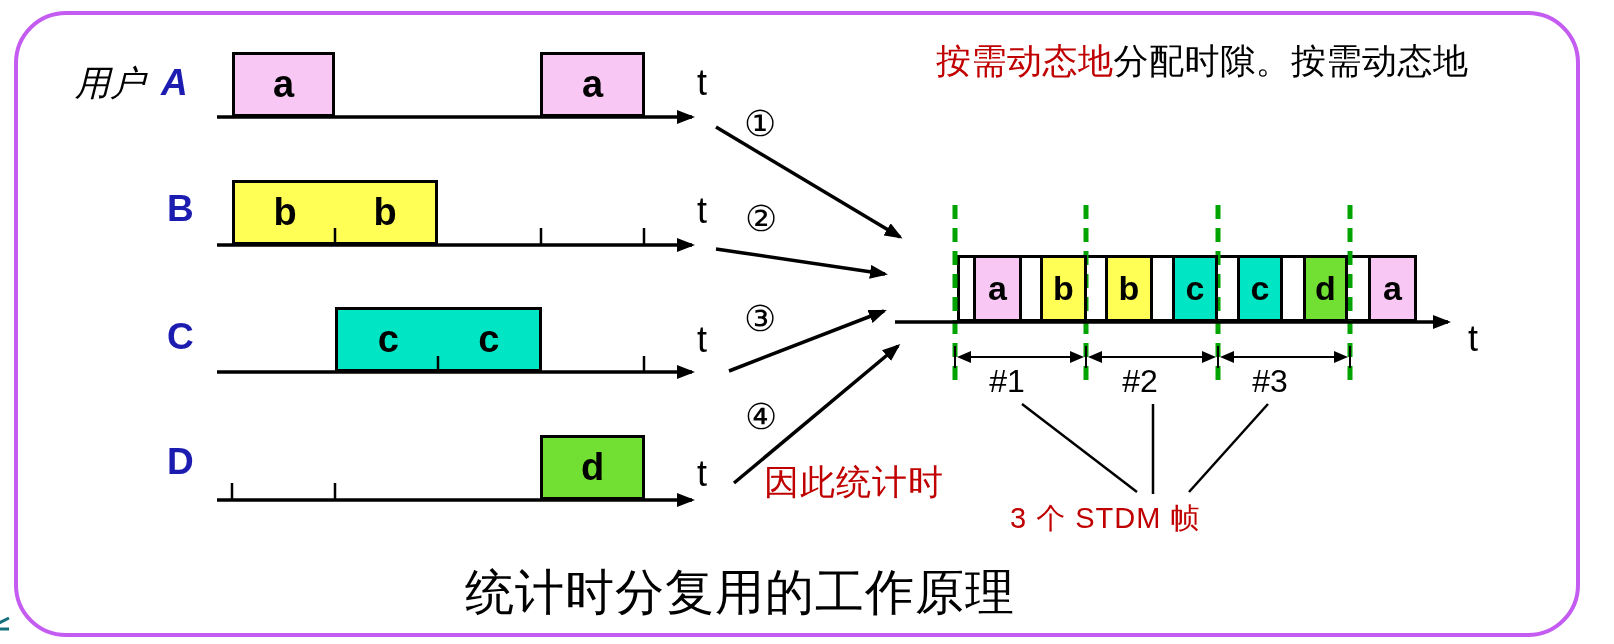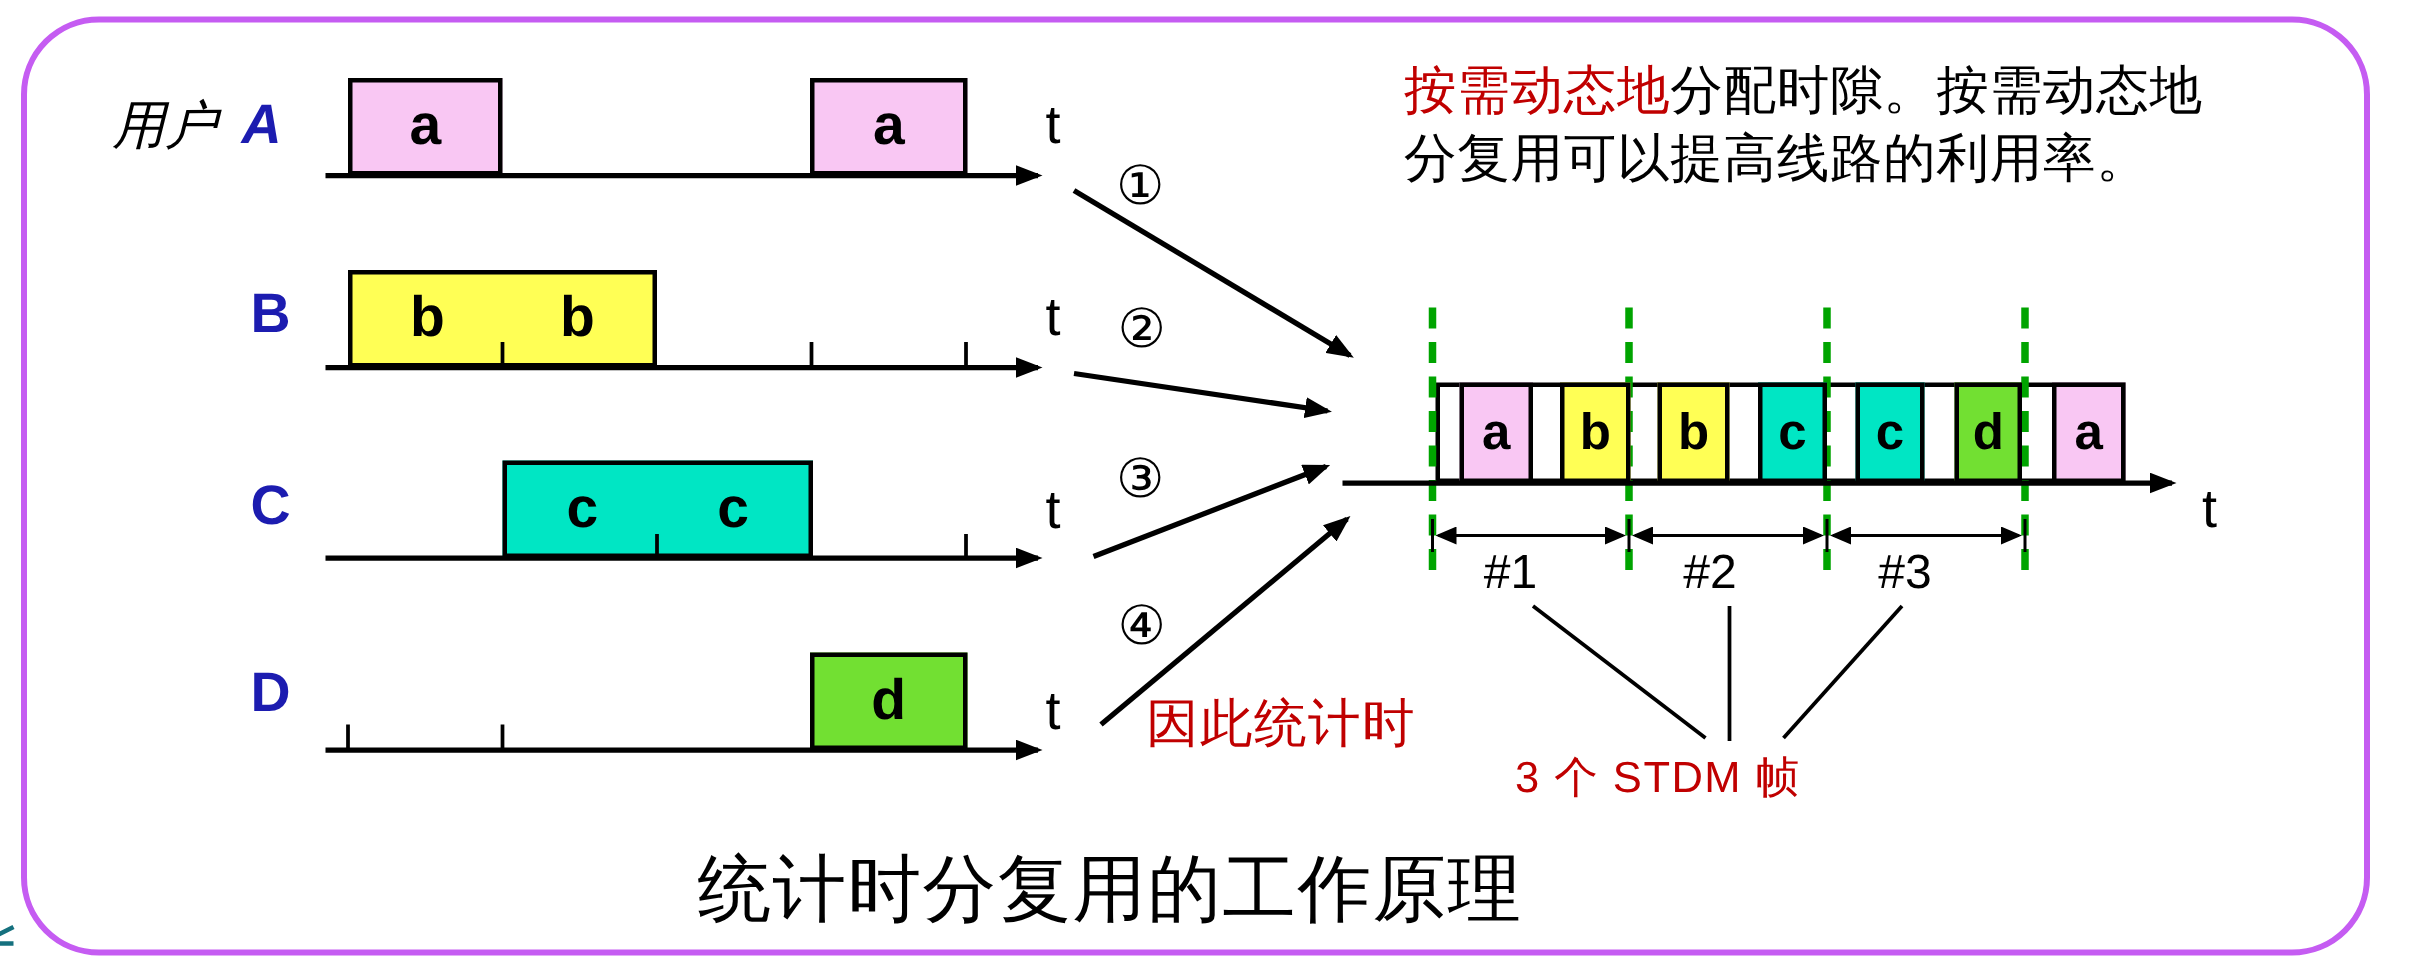--- a/index.html
+++ b/index.html
@@ -189,21 +189,20 @@
 <div class="abs t-label" style="left:697px;top:453px;">t</div>
 <div class="abs t-label" style="left:1468px;top:318px;">t</div>
 
 <div class="abs circled-num" style="left:744px;top:106px;">①</div>
 <div class="abs circled-num" style="left:745px;top:201px;">②</div>
 <div class="abs circled-num" style="left:744px;top:301px;">③</div>
 <div class="abs circled-num" style="left:745px;top:399px;">④</div>
 
 <div class="abs description">
   <div><span class="red">按需动态地</span><span>分配时隙。按需动态地</span></div>
-  <div><span>分复用可以提高线路的利用率。</span></div>
 </div>
 
 <div class="abs frame-label" style="left:962px;top:363px;">#1</div>
 <div class="abs frame-label" style="left:1095px;top:363px;">#2</div>
 <div class="abs frame-label" style="left:1225px;top:363px;">#3</div>
 
 <div class="abs mux-annotation">因此统计时</div>
 <div class="abs frames-annotation">3 个 STDM 帧</div>
 
 <div class="abs slide-title">统计时分复用的工作原理</div>

